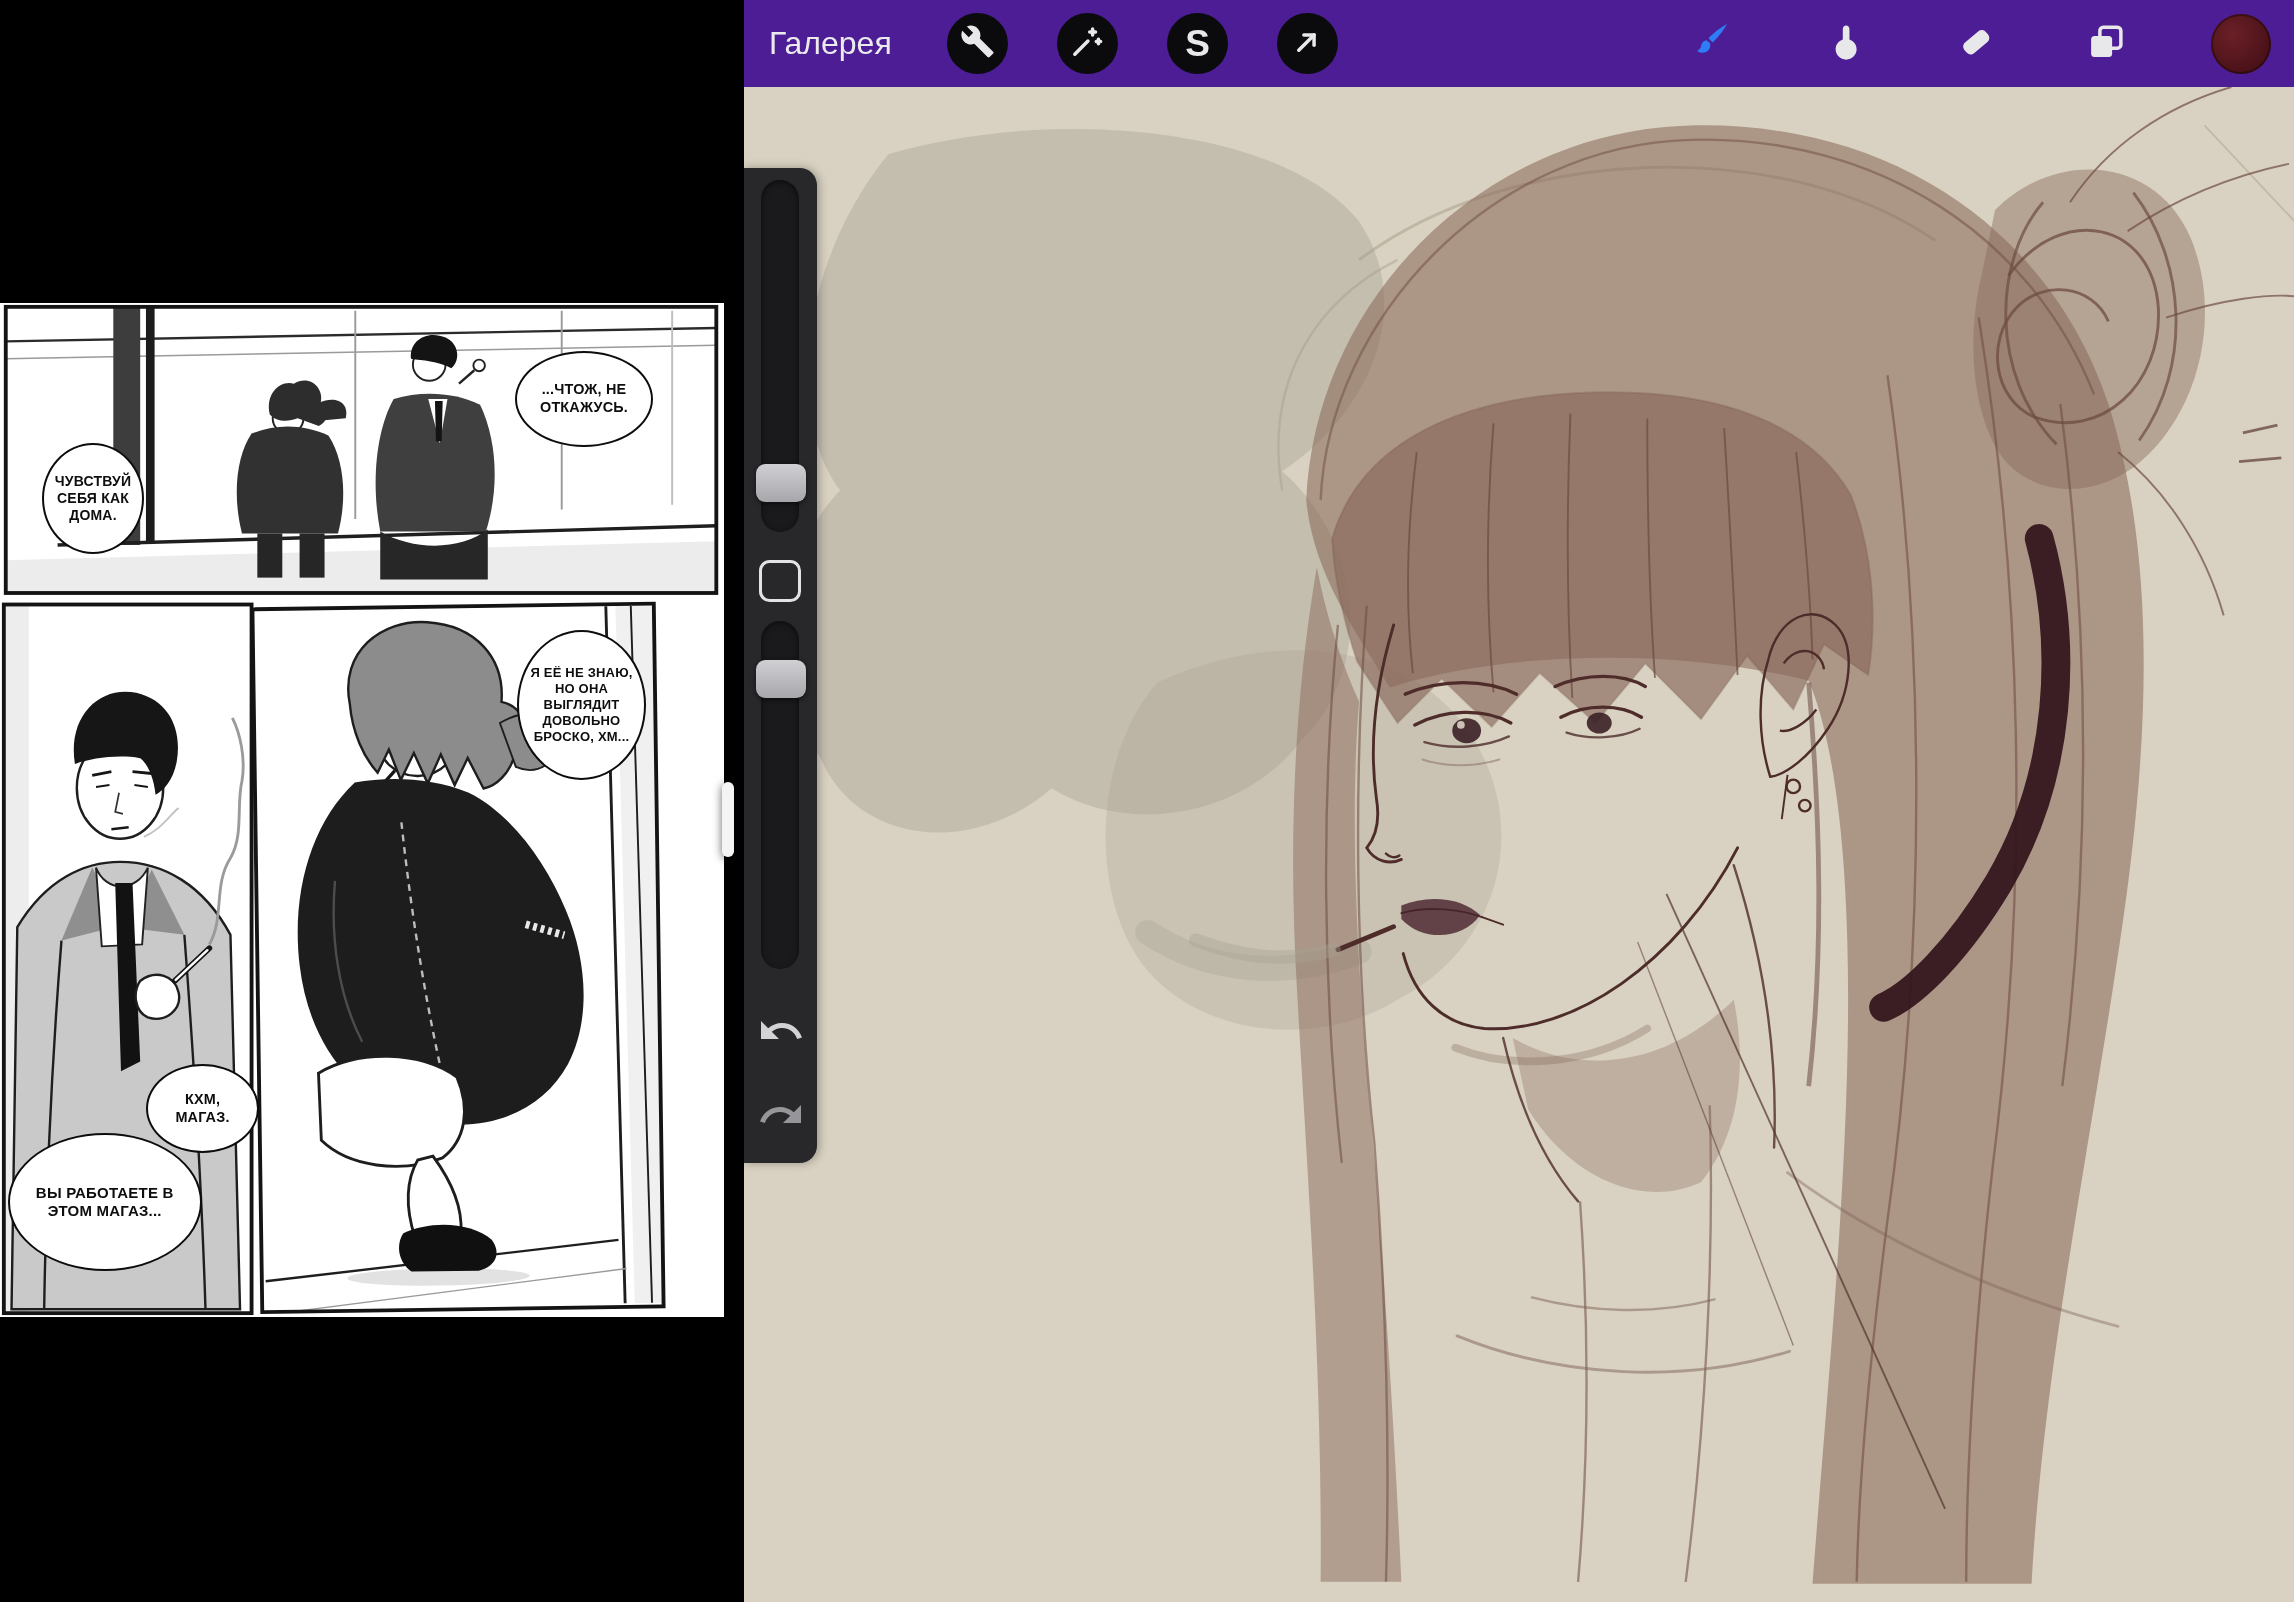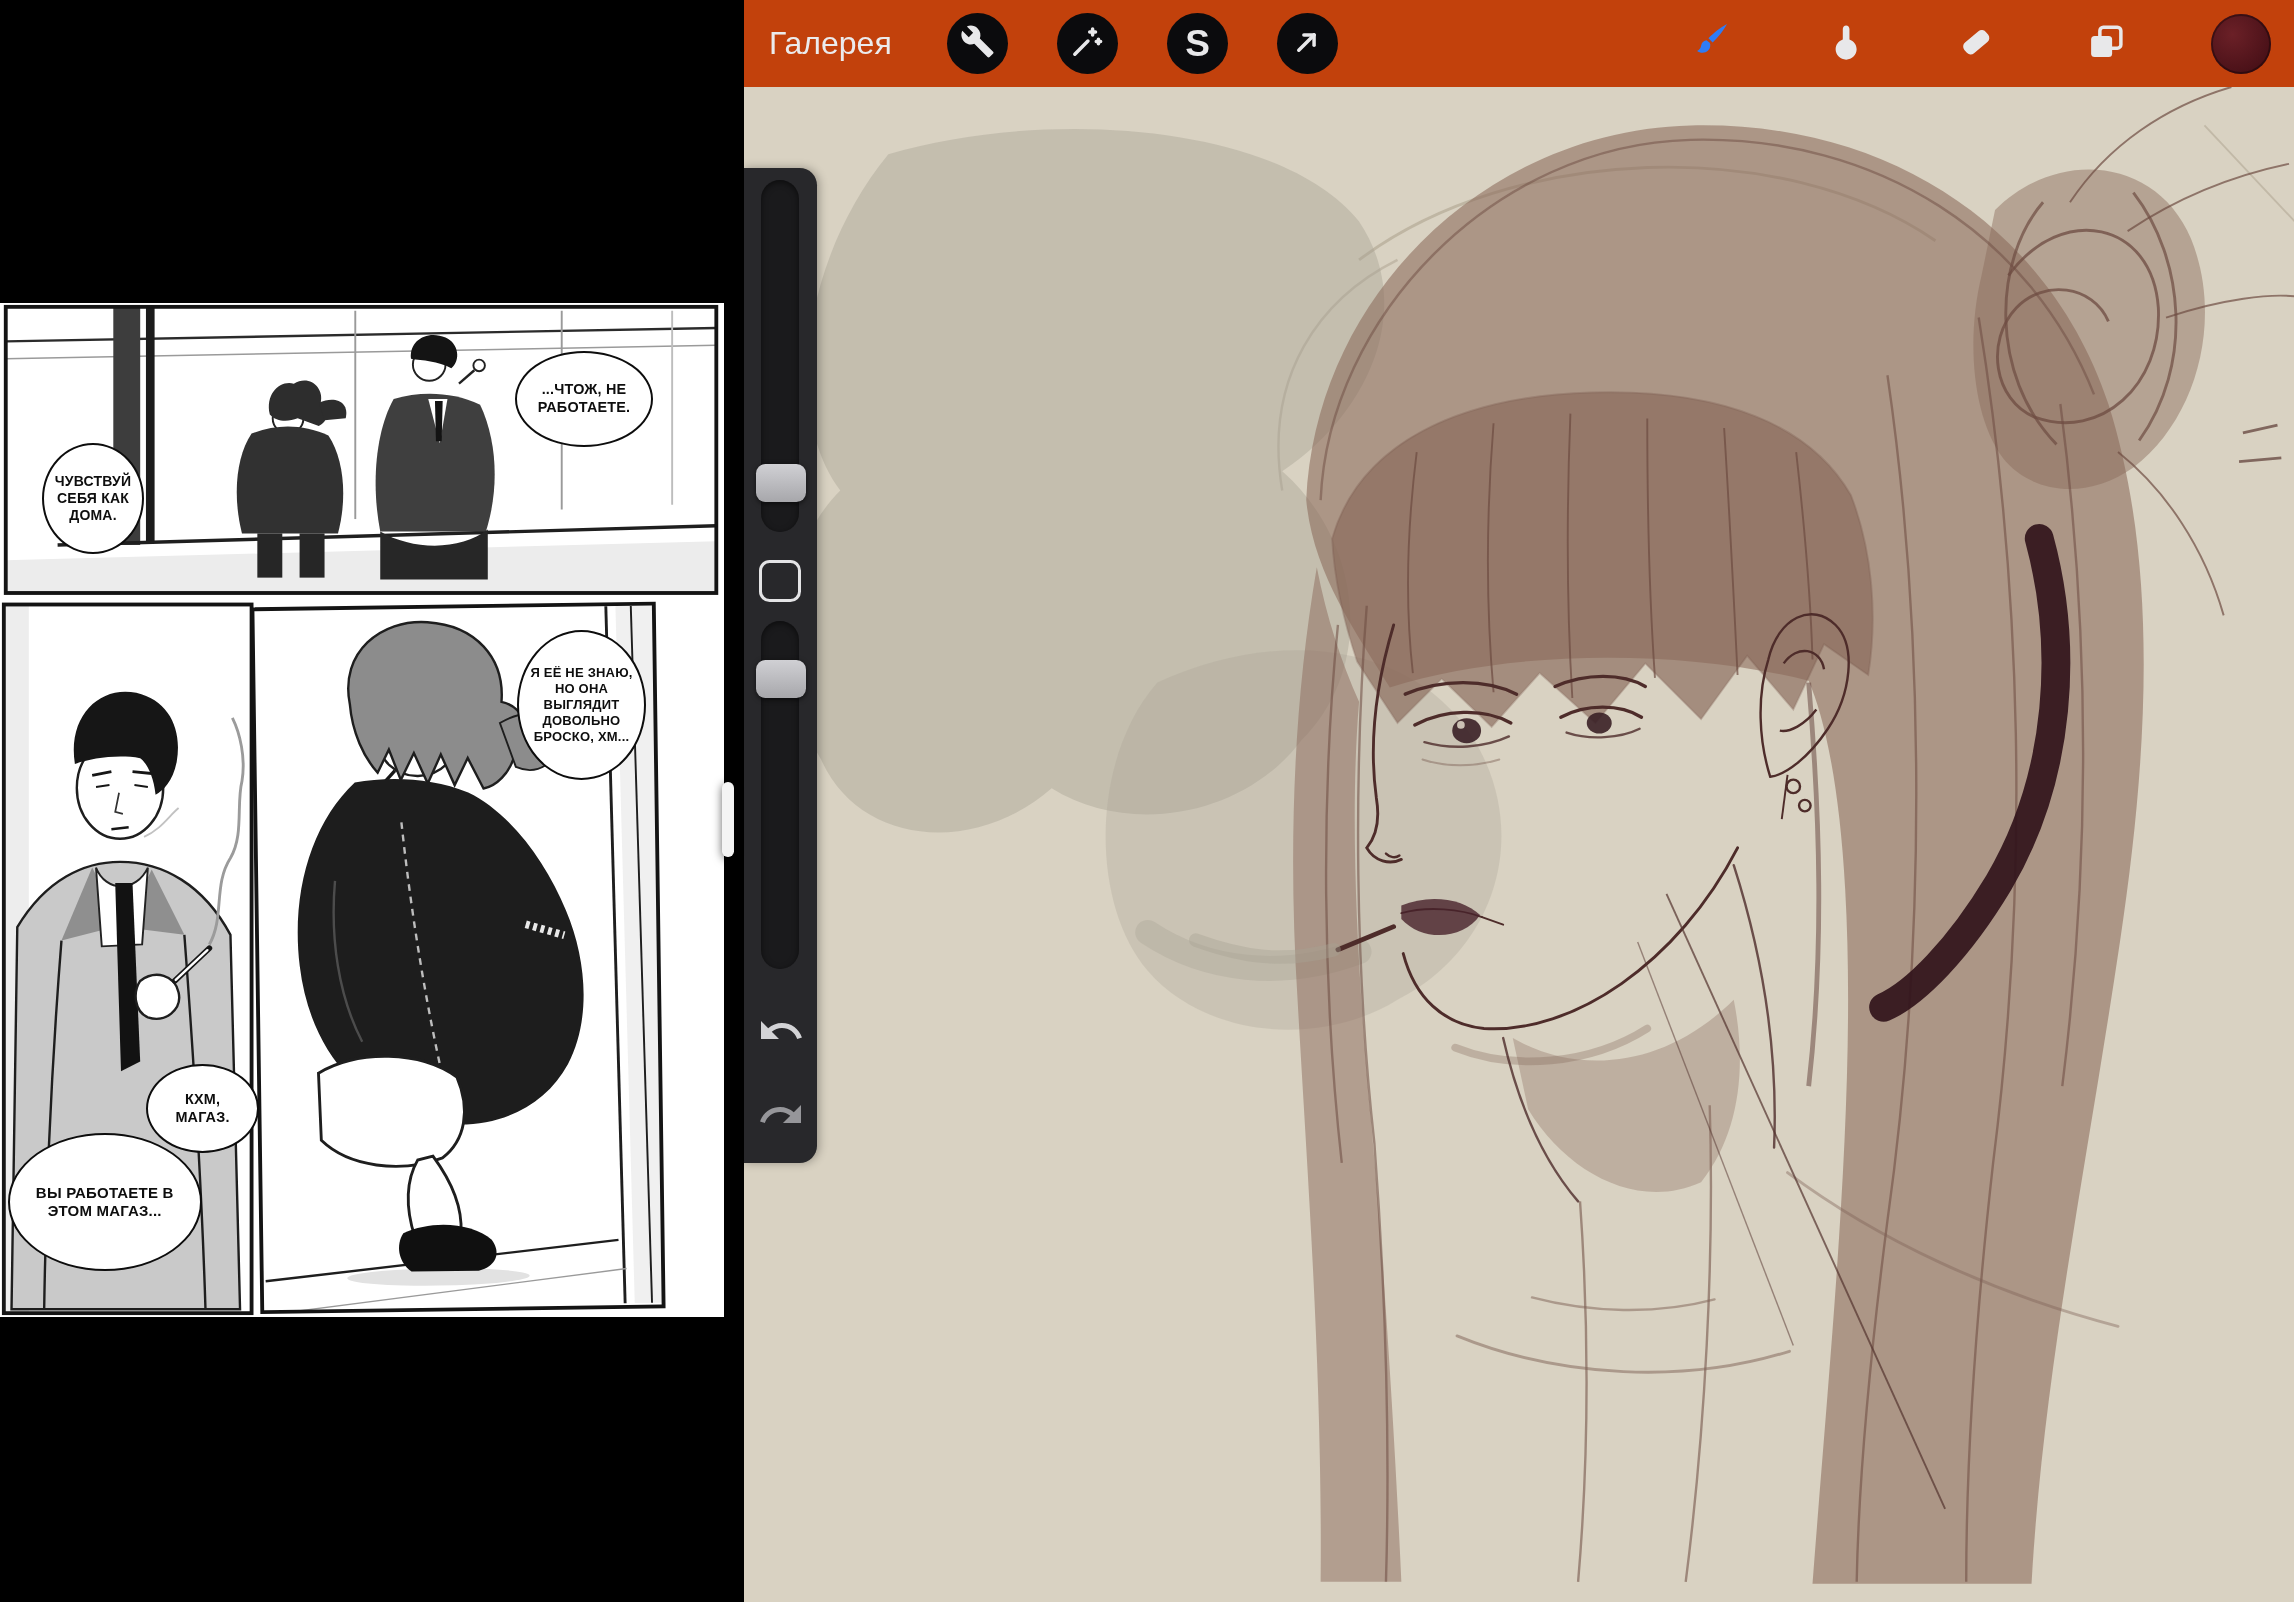--- a/index.html
+++ b/index.html
@@ -26,21 +26,21 @@
   .b1 { left:42px;  top:140px; width:102px; height:111px; font-size:14px; }
   .b2 { left:515px; top:48px;  width:138px; height:96px; font-size:14.4px; }
   .b3 { left:517px; top:327px; width:129px; height:150px; font-size:13px; }
   .b4 { left:475px; top:500px; width:158px; height:146px; font-size:15.4px; }
   .b5 { left:146px; top:761px; width:113px; height:89px;  font-size:14.4px; }
   .b6 { left:7.7px;   top:830px; width:194px; height:138px; font-size:15px; }
 
   
   .procreate { position:absolute; left:744px; top:0; width:1551px; height:1602px; }
 
-  .topbar { position:absolute; left:0; top:0; width:1551px; height:87px; background:#c2410c; z-index:30; }
+  .topbar { position:absolute; left:0; top:0; width:1551px; height:87px; background:#4c1d95; z-index:30; }
   .gallery-btn { position:absolute; left:25px; top:0; height:87px; display:flex; align-items:center;
                  font-size:32px; color:#ebebed; cursor:default; }
   .circle-btn { position:absolute; top:12.5px; width:61px; height:61px; border-radius:50%;
                 background:#0b0b0d; display:flex; align-items:center; justify-content:center; }
   .flat-btn   { position:absolute; top:16.3px; width:56px; height:56px;
                 display:flex; align-items:center; justify-content:center; }
   .p-wrench { left:203px; } .p-wand { left:313px; } .p-sel { left:423px; } .p-arrow { left:533px; }
   .p-brush { left:937px; } .p-smudge { left:1075px; } .p-eraser { left:1204px; } .p-layers { left:1334px; }
   .sel-glyph { font-size:37px; font-weight:bold; color:#e8e8ea; line-height:1; }
   .color-btn { position:absolute; left:1467px; top:14.4px; width:60px; height:60px; border-radius:50%;
@@ -170,21 +170,21 @@
           <path d="M350 600 C344 660 352 720 376 768" stroke="#4c4c4c" stroke-width="2.5" fill="none"></path>
           <path d="M330 800 C372 776 436 778 474 806 C488 840 482 872 458 890 C414 906 360 898 332 870 Z" fill="#fff" stroke="#1e1e1e" stroke-width="3"></path>
           <path d="M448 888 C468 916 478 944 476 968 L428 972 C418 940 420 912 432 892 Z" fill="#fff" stroke="#1e1e1e" stroke-width="3"></path>
           <path d="M416 968 C446 954 488 958 508 976 C518 990 512 1004 494 1008 L424 1008 C410 998 408 980 416 968 Z" fill="#101010"></path>
         </g>
         <rect x="268" y="316" width="418" height="732" fill="none" stroke="#141414" stroke-width="4"></rect>
       </g>
     </svg>
 
     <div class="bubble b1">ЧУВСТВУЙ СЕБЯ КАК ДОМА.</div>
-    <div class="bubble b2">...ЧТОЖ, НЕ РАБОТАЕТЕ.</div>
+    <div class="bubble b2">...ЧТОЖ, НЕ ОТКАЖУСЬ.</div>
     <div class="bubble b3">Я ЕЁ НЕ ЗНАЮ, НО ОНА ВЫГЛЯДИТ ДОВОЛЬНО БРОСКО, ХМ...</div>
     <div class="bubble b5">КХМ, МАГАЗ.</div>
     <div class="bubble b6">ВЫ РАБОТАЕТЕ В ЭТОМ МАГАЗ...</div>
   </div>
 </div>
 
 <div class="procreate">
 
   <div class="canvas">
     <svg width="1551" height="1515" viewBox="0 0 1614 1577">

